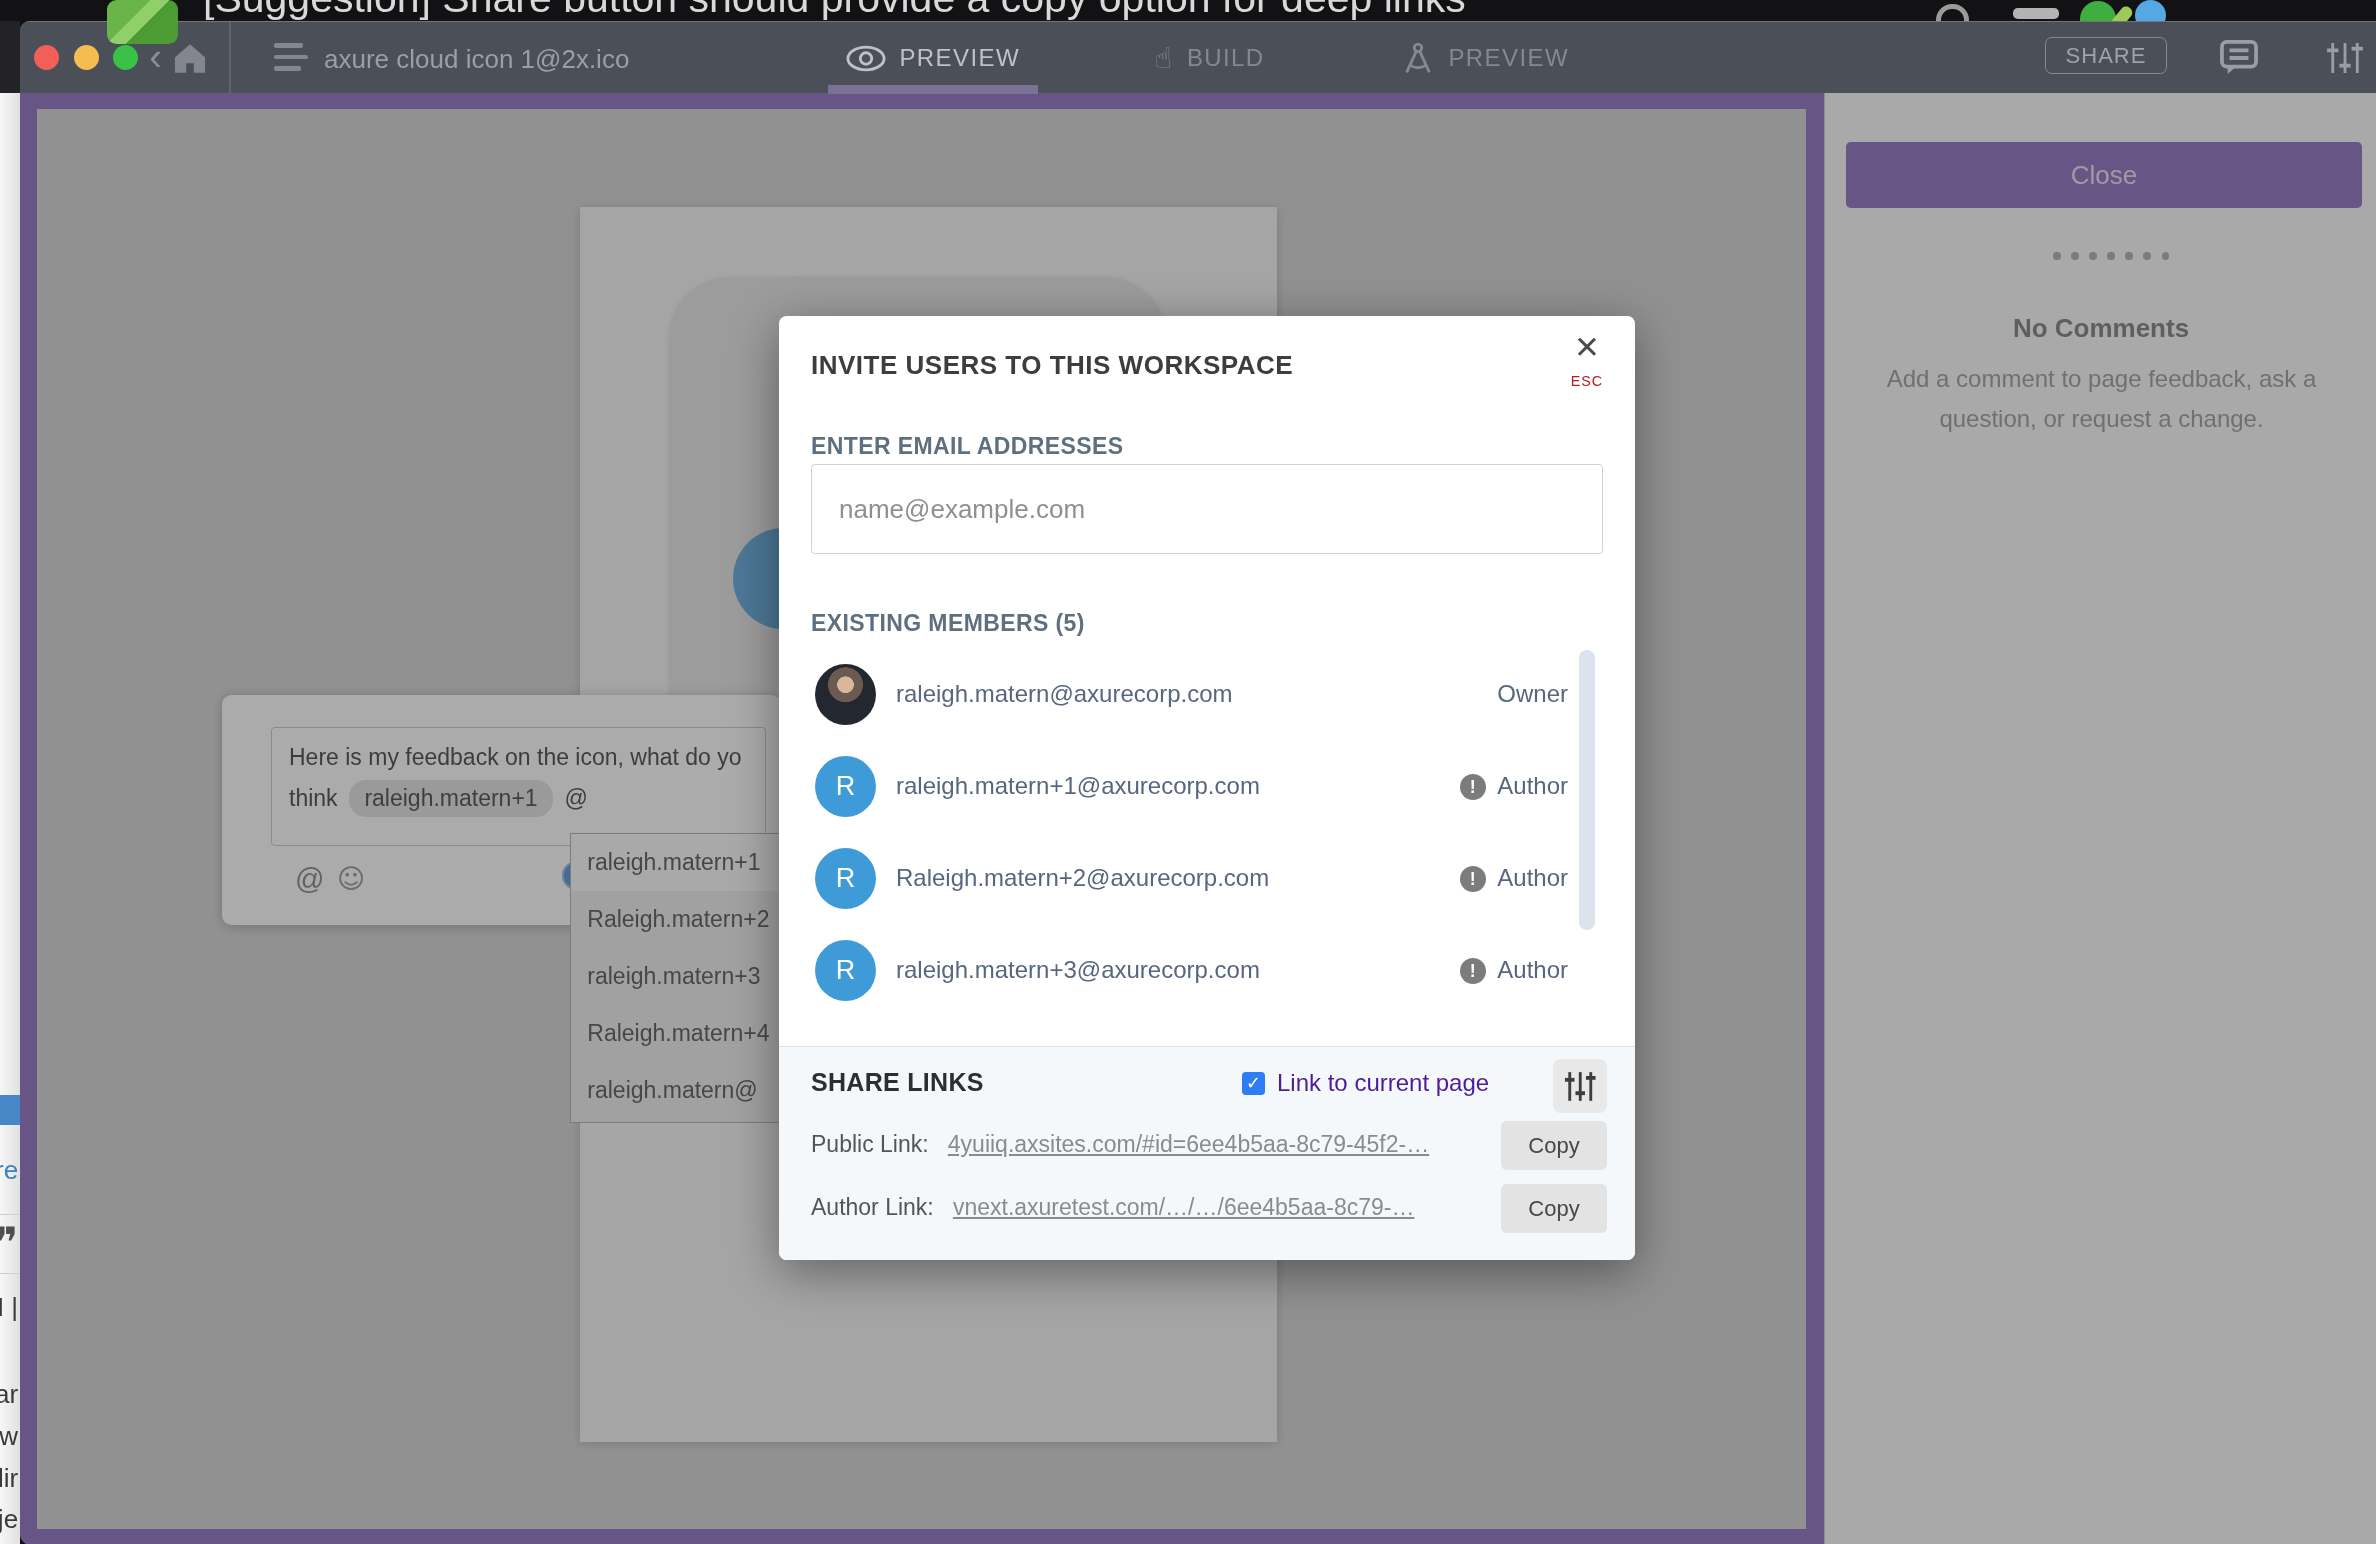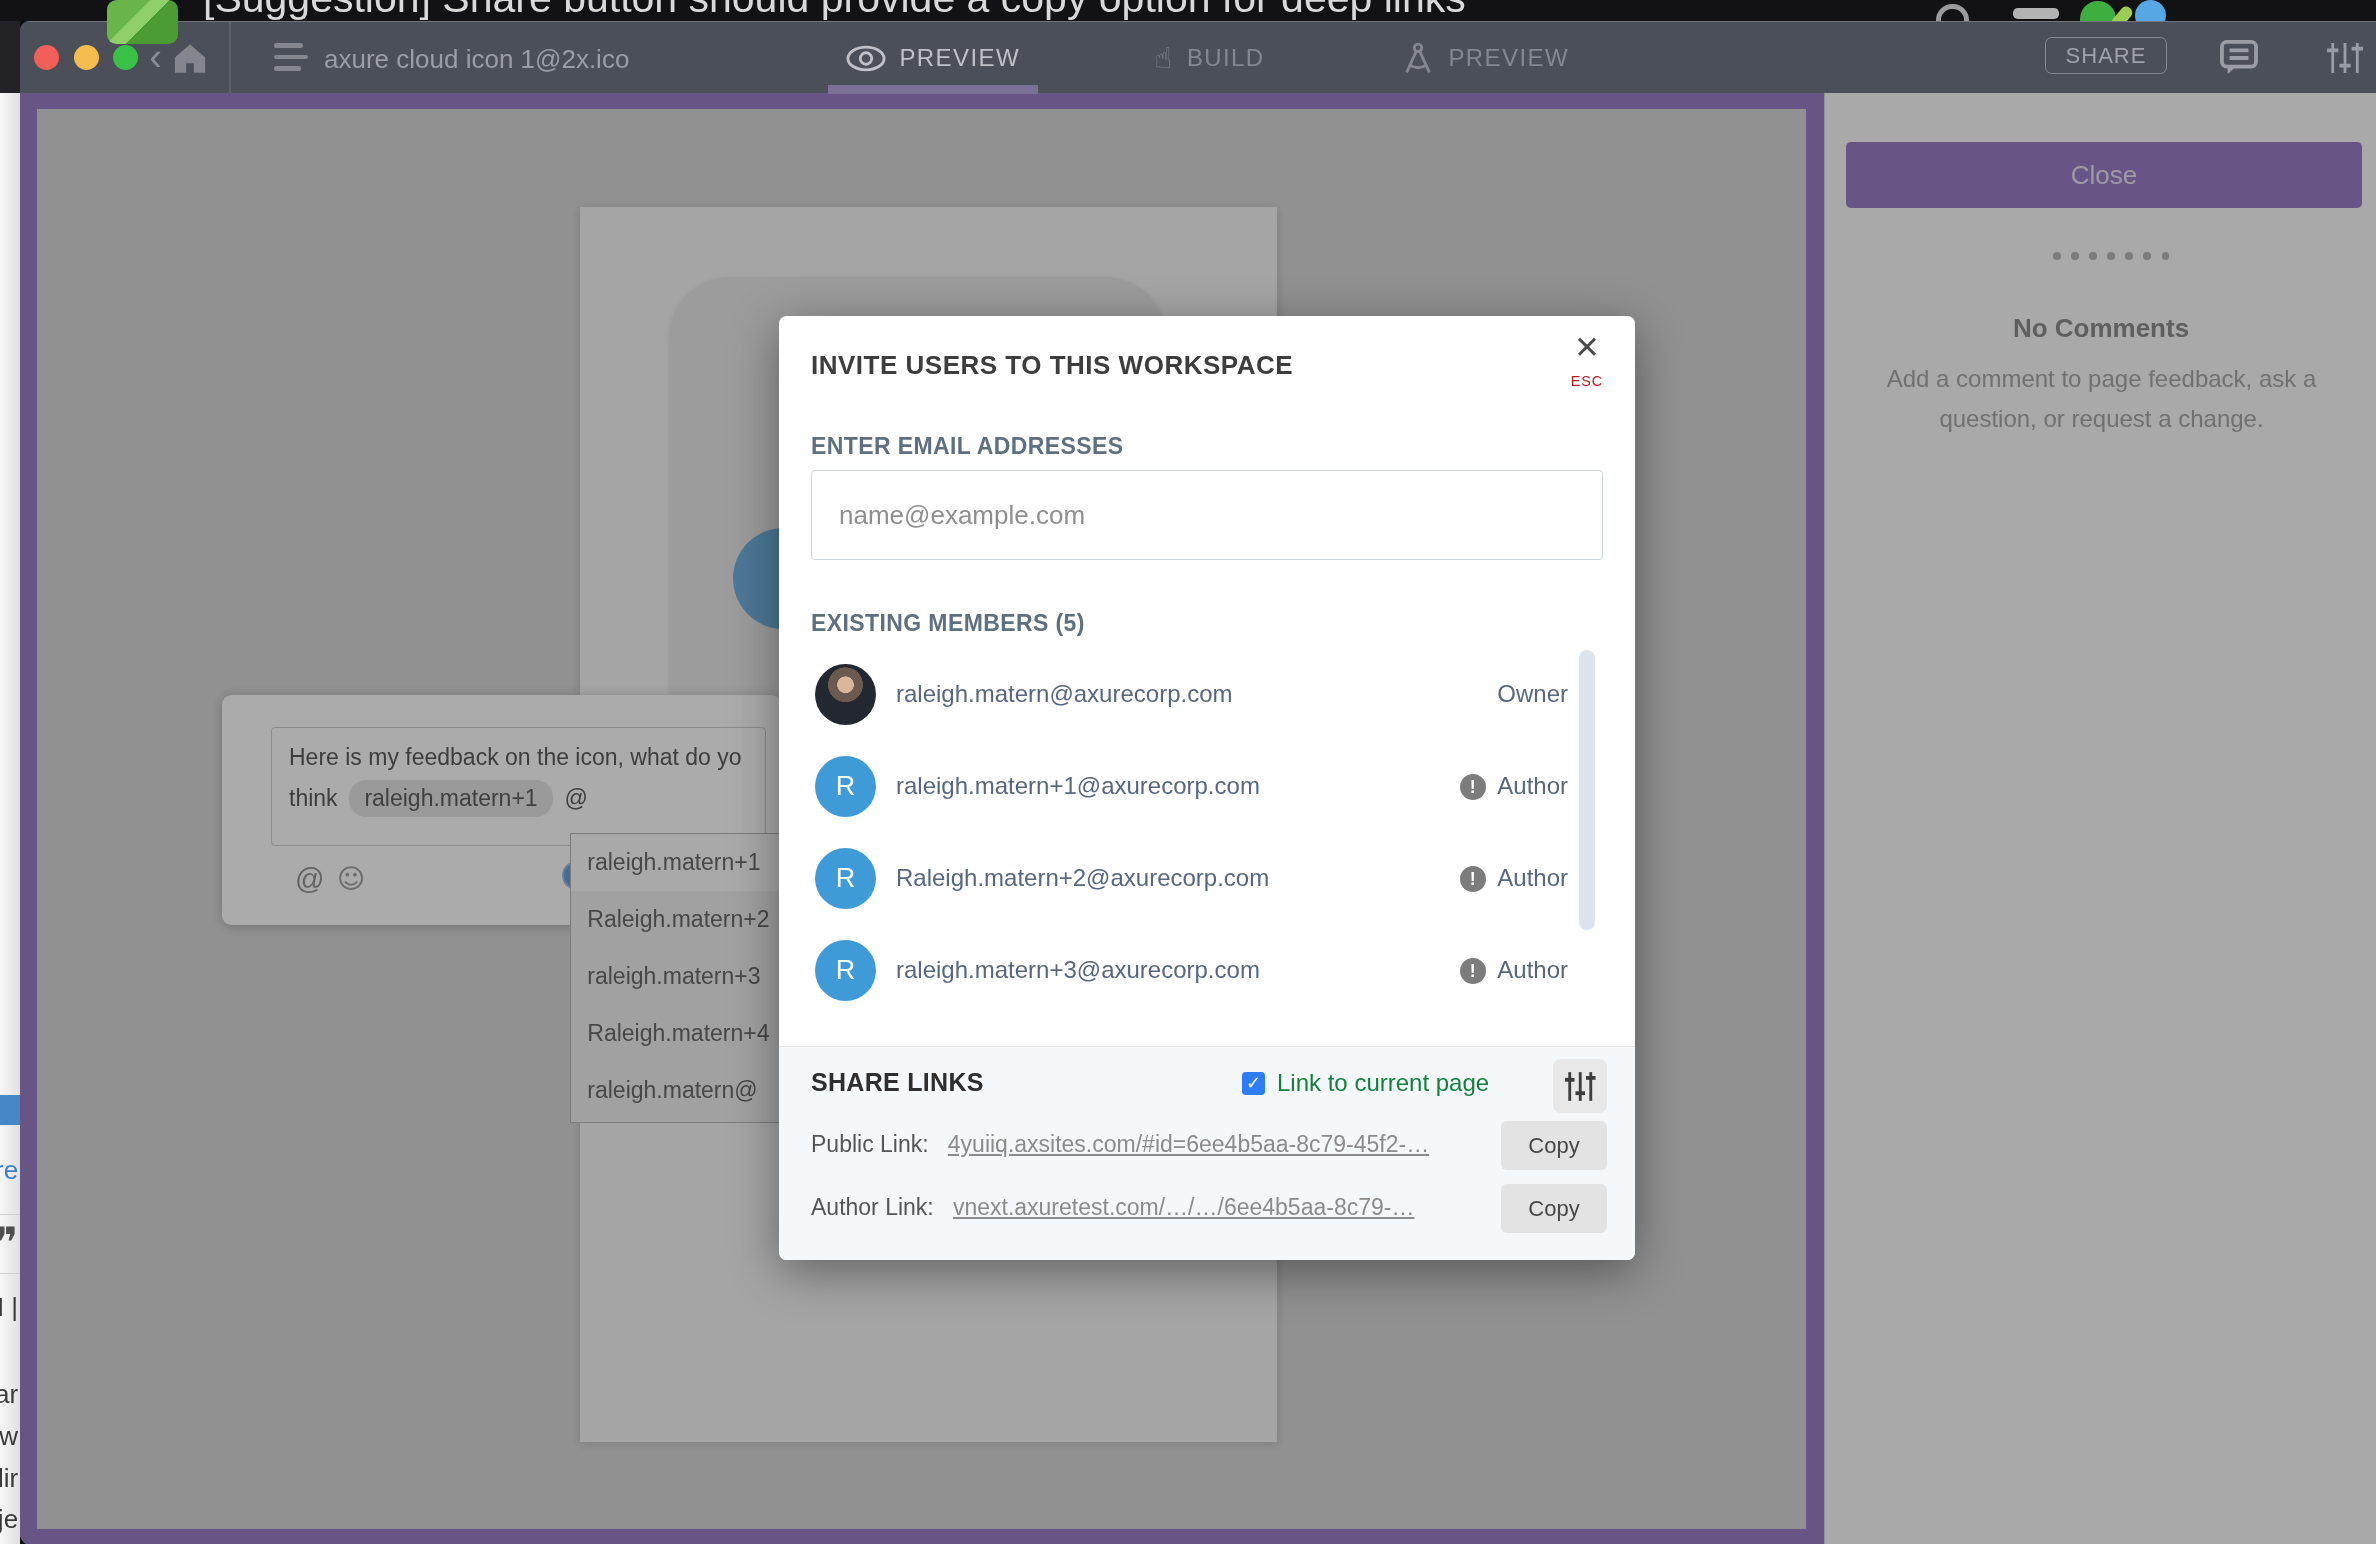--- a/index.html
+++ b/index.html
@@ -90,36 +90,36 @@
 
   
   .overlay { position:absolute; left:0; top:0; width:100%; height:100%; background:rgba(0,0,0,.33); z-index:40; }
 
   
   .modal { position:absolute; left:759px; top:223px; width:856px; height:944px; background:#fff; border-radius:7.6px; box-shadow:0 11.5px 48px rgba(0,0,0,.4); z-index:50; }
   .modal-title { position:absolute; left:32px; top:34px; font-size:26px; font-weight:bold; color:#3d3d3d; letter-spacing:0.5px; }
   .modal-x { position:absolute; right:27px; top:13.4px; width:42px; height:38px; font-size:31px; color:#4a4a4a; text-align:center; line-height:38px; cursor:pointer; }
   .modal-esc { position:absolute; right:27px; top:57px; width:42px; text-align:center; font-size:14.3px; color:#b91c1c; letter-spacing:1px; }
   .sec-label { position:absolute; left:32px; font-size:23px; font-weight:bold; color:#5e7080; letter-spacing:0.4px; }
-  .email-input { position:absolute; left:32px; top:154px; width:792px; height:90px; border:1.9px solid #c8d4de; border-radius:3.8px; font-size:26px; color:#444; padding-left:27px; outline:none; font-family:inherit; }
+  .email-input { position:absolute; left:32px; top:148px; width:792px; height:90px; border:1.9px solid #c8d4de; border-radius:3.8px; font-size:26px; color:#444; padding-left:27px; outline:none; font-family:inherit; }
   .email-input::placeholder { color:#8f8f8f; }
   .members { position:absolute; left:0; top:332px; width:100%; }
   .member-row { position:relative; height:92px; display:flex; align-items:center; padding:0 67px 0 36px; }
   .avatar { width:61px; height:61px; border-radius:50%; flex:0 0 61px; display:flex; align-items:center; justify-content:center; color:#fff; font-size:27px; }
   .avatar.initial { background:#3f9bd8; }
   .avatar.photo { background:radial-gradient(circle at 50% 34%, #d8b79a 0 16%, #6b5a50 17% 34%, #23272f 35%); }
   .member-email { margin-left:20px; font-size:24px; color:#56677f; flex:1 1 auto; white-space:nowrap; }
   .member-role { display:flex; align-items:flex-end; gap:11.5px; font-size:24px; color:#56677f; }
   .alert-badge { width:26px; height:26px; border-radius:50%; background:#7c7c7c; color:#fff; font-size:18px; font-weight:bold; display:flex; align-items:center; justify-content:center; }
   .mscroll { position:absolute; left:800px; top:334px; width:16.3px; height:280px; border-radius:8.6px; background:#dce3ec; }
 
   .share-sec { position:absolute; left:0; top:730px; width:100%; height:214px; background:#f5f8fa; border-top:1px solid #e2e2e2; border-radius:0 0 7.6px 7.6px; }
   .sl-label { position:absolute; left:32px; top:21px; font-size:25px; font-weight:bold; color:#2e2e2e; letter-spacing:0.3px; }
   .cb { position:absolute; left:463px; top:25px; width:23px; height:23px; border-radius:3.8px; background:#2e7cf6; color:#fff; font-size:18px; text-align:center; line-height:23px; }
-  .cb-label { position:absolute; left:498px; top:22px; font-size:24px; color:#15803d; }
+  .cb-label { position:absolute; left:498px; top:22px; font-size:24px; color:#4c1d95; }
   .tune-btn { position:absolute; left:774px; top:12.4px; width:54px; height:54px; background:#e8e8e8; border-radius:7.6px; display:flex; align-items:center; justify-content:center; }
   .link-row { position:absolute; left:32px; font-size:23px; color:#555; white-space:nowrap; }
   .link-url { color:#8b8b8b; text-decoration:underline; cursor:pointer; }
   .copy-btn { position:absolute; left:722px; width:106px; height:49px; background:#e3e3e3; border-radius:5.7px; font-size:22px; color:#474747; display:flex; align-items:center; justify-content:center; cursor:pointer; }
   svg { display:block; }
 </style>
 </head>
 <body>
 
 <div class="screen">

